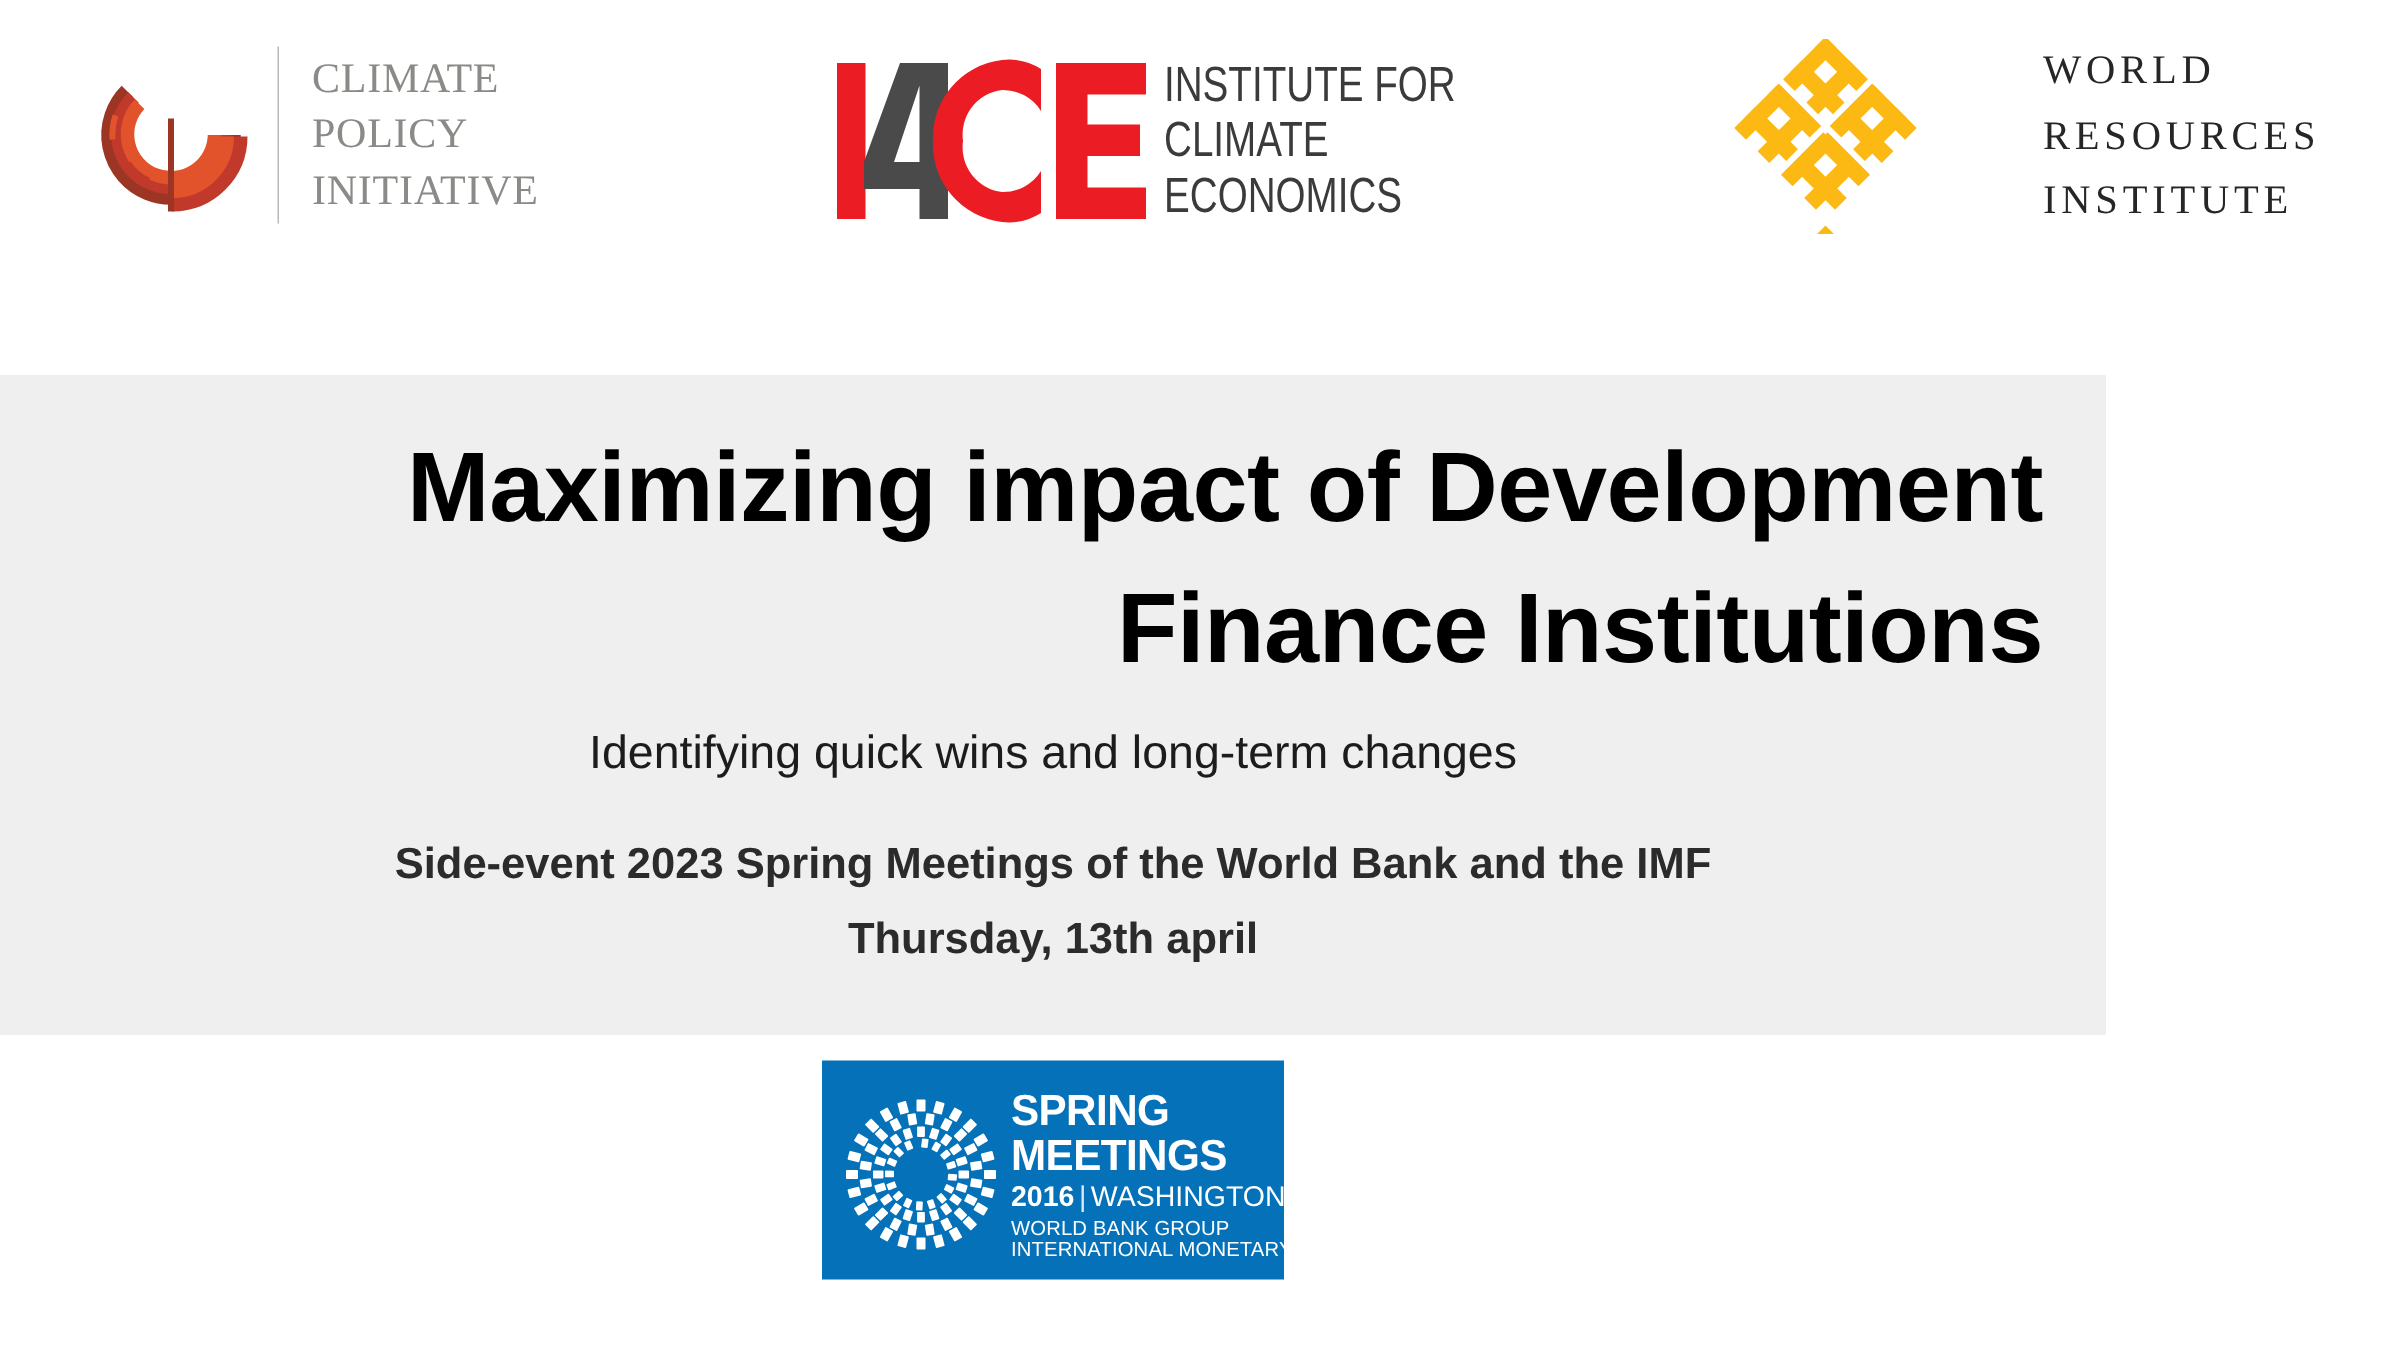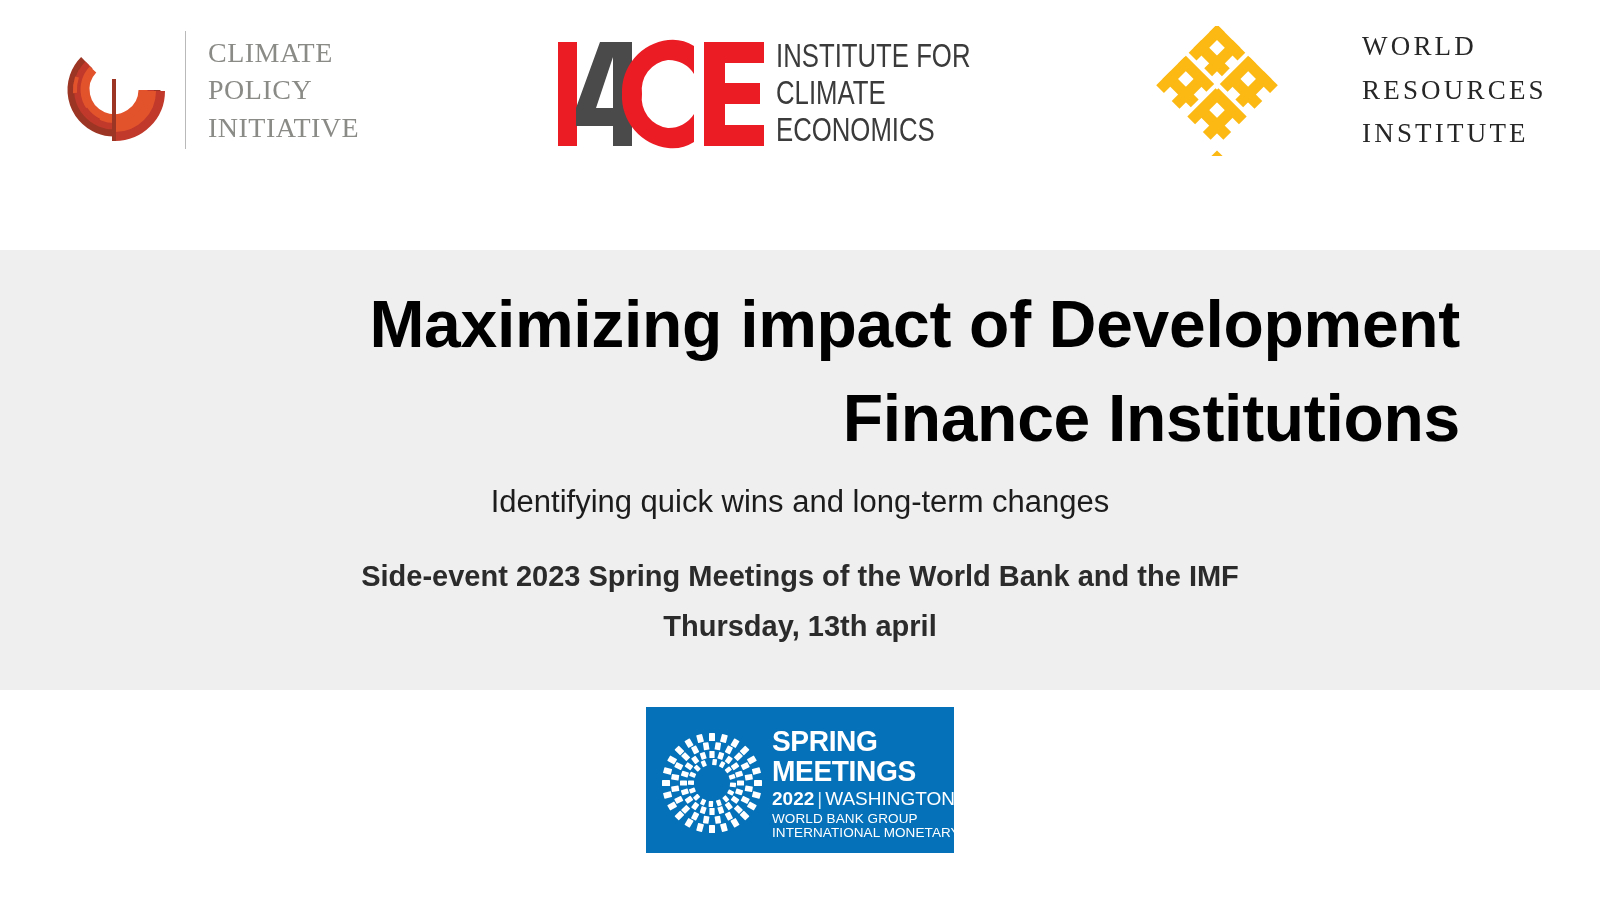--- a/index.html
+++ b/index.html
@@ -8,21 +8,21 @@
   }
   body {
     width: 1600px;
     height: 900px;
     background: #ffffff;
     font-family: "Liberation Sans", sans-serif;
     overflow: hidden;
   }
   .slide {
     position: relative;
-    width: 1600px;
+    width: 1404px;
     height: 900px;
     background: #be185d;
     display: flex;
     flex-direction: column;
   }
 
   
   .logo-bar {
     position: relative;
     height: 250px;
@@ -409,21 +409,21 @@
                 <rect x="-2.2" y="-24" width="4.4" height="6" rx="0.6" transform="rotate(337)"></rect>
               </g>
             </g>
           </g>
         </svg>
       </div>
       <div class="sm-text">
         <span class="sm-line1">SPRING</span>
         <span class="sm-line2">MEETINGS</span>
         <span class="sm-line3">
-          <span class="sm-year">2022</span><span class="sm-sep">|</span><span class="sm-city">WASHINGTON DC</span>
+          <span class="sm-year">2016</span><span class="sm-sep">|</span><span class="sm-city">WASHINGTON DC</span>
         </span>
         <span class="sm-line4">WORLD BANK GROUP</span>
         <span class="sm-line5">INTERNATIONAL MONETARY FUND</span>
       </div>
     </div>
   </div>
 
 </div>
 
 </body></html>

